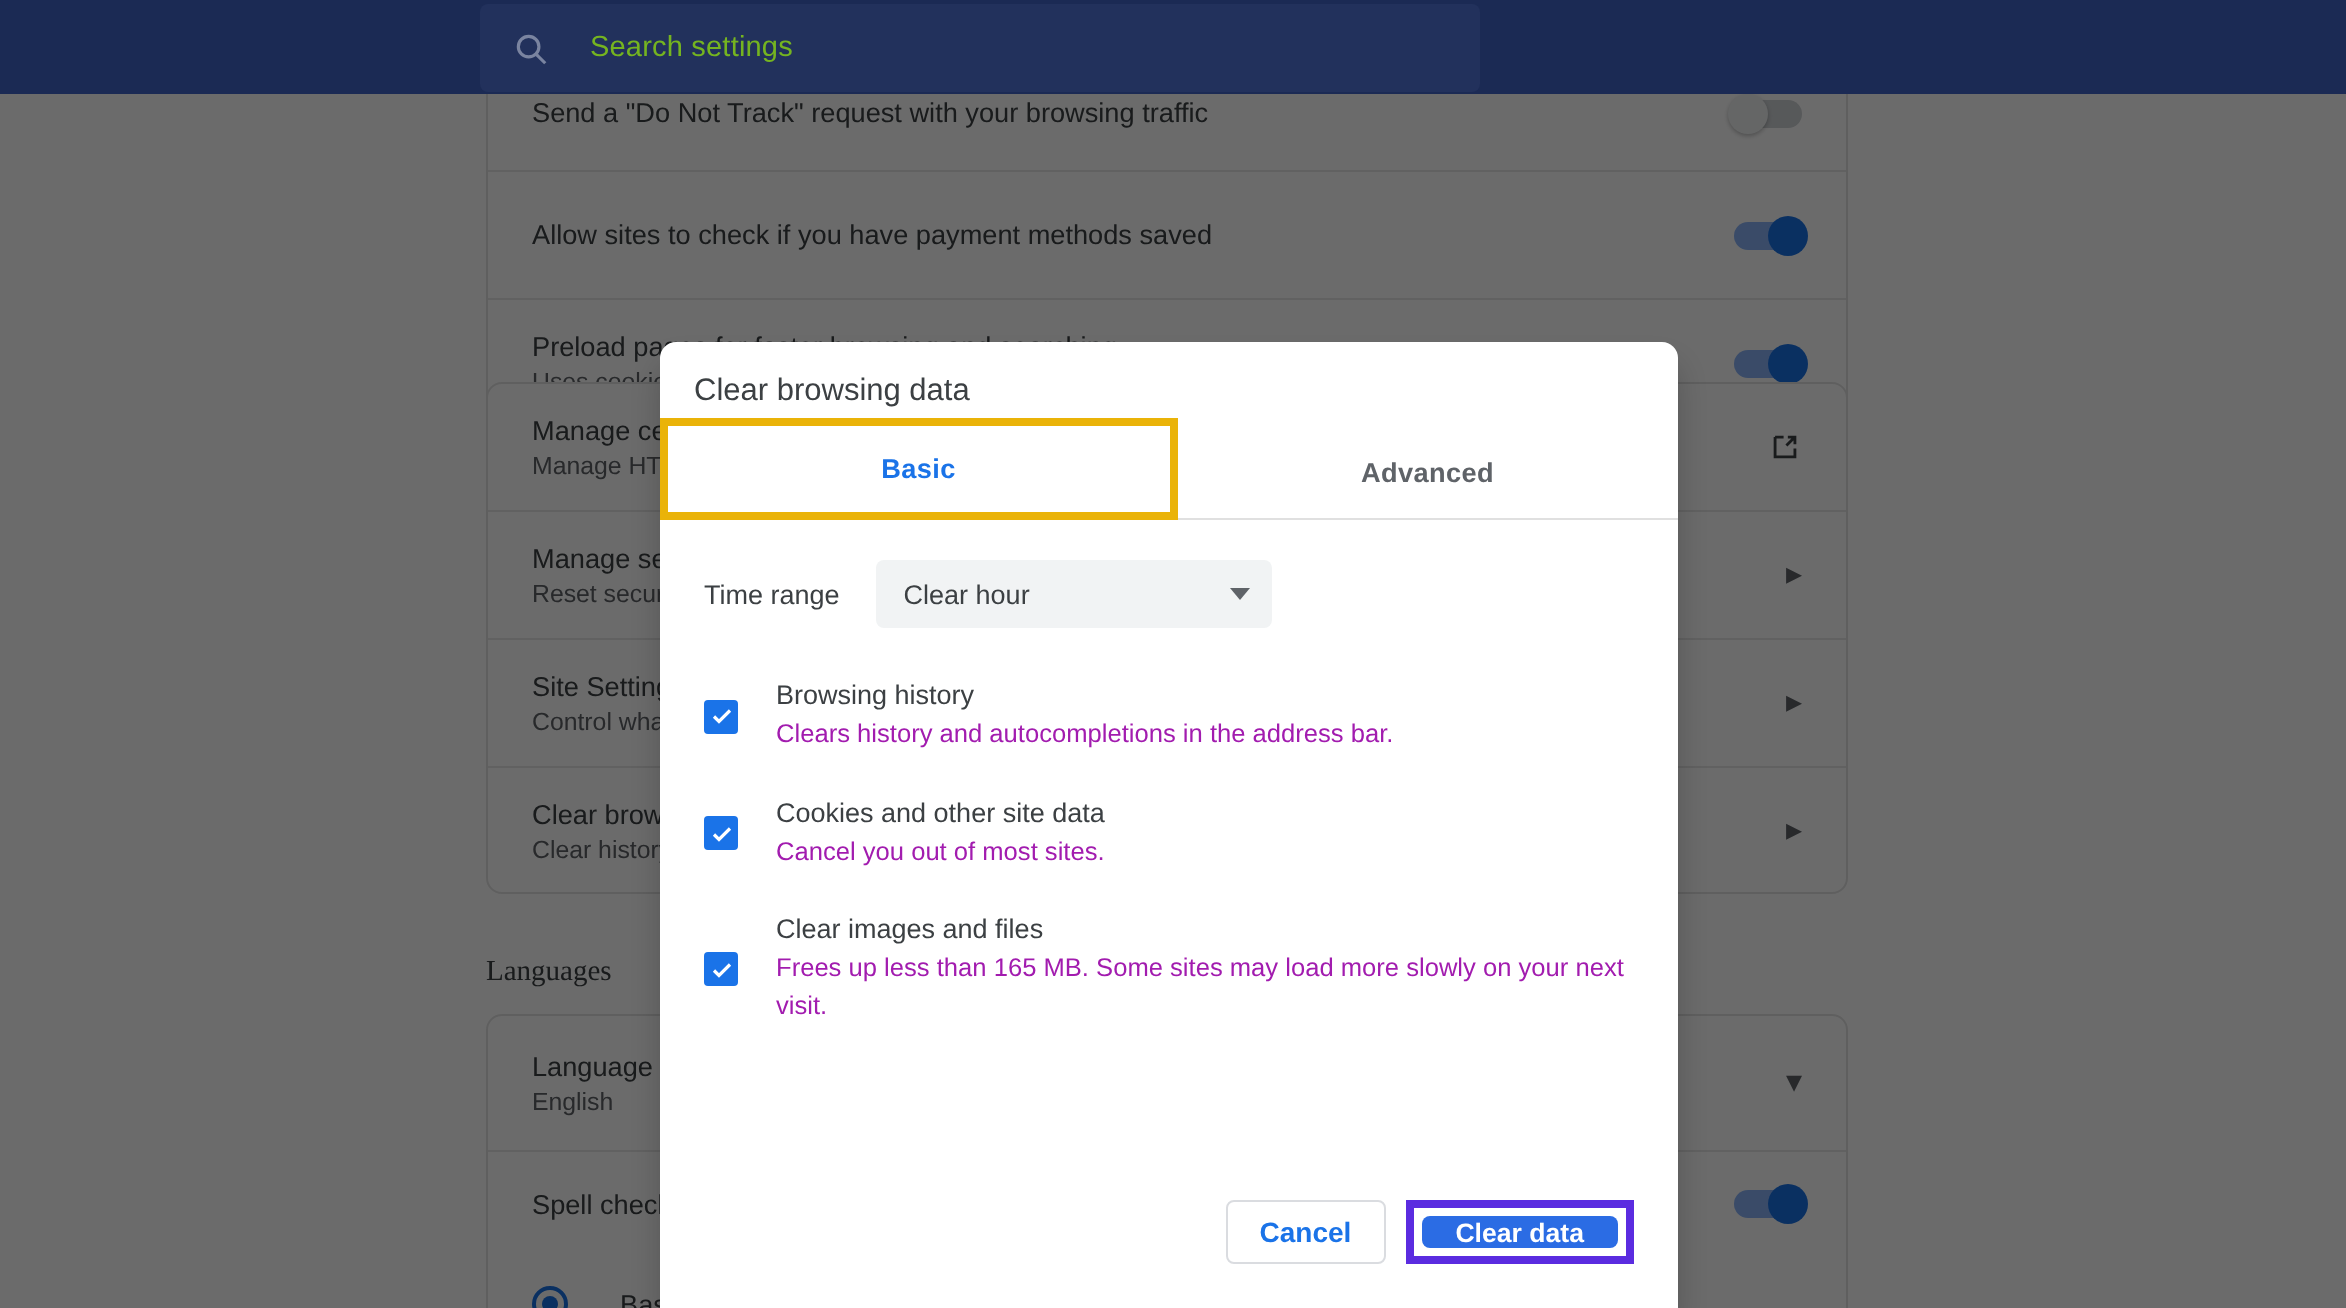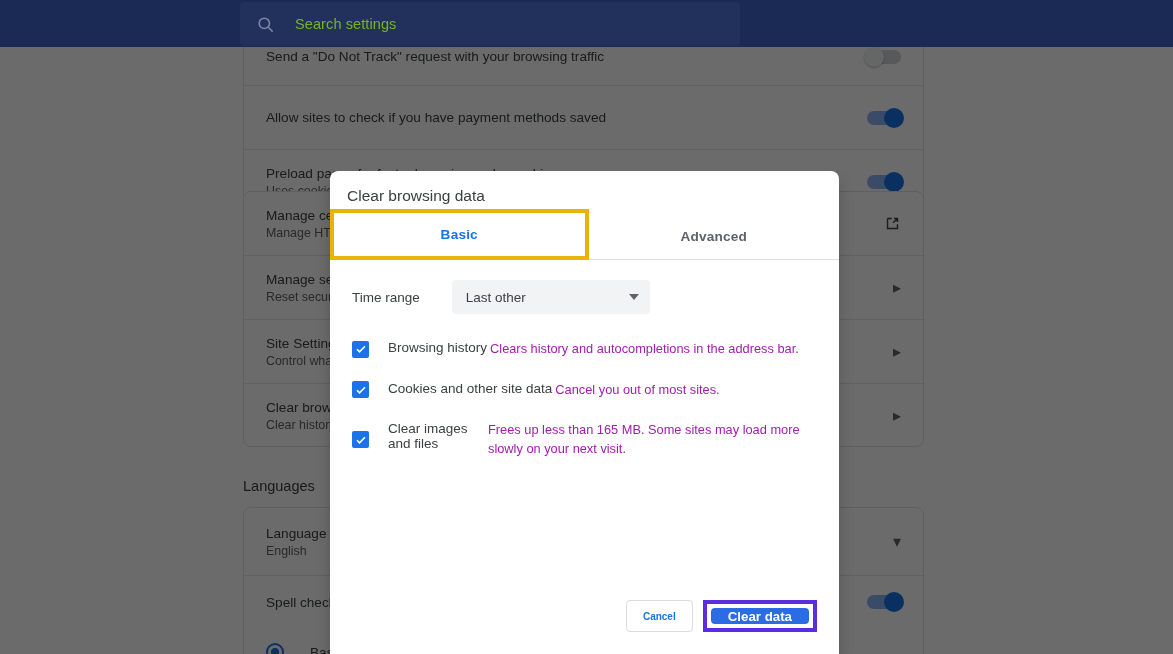--- a/index.html
+++ b/index.html
@@ -108,21 +108,21 @@
   }
   .tab.active { color: #1a73e8; }
   .tab.highlight {
     border: 4px solid #eab308; background: #fff;
     margin: -4px 0 -1px 0;
   }
 
   .dlg-body { padding: 20px 22px 0 22px; flex: 1; }
 
   .timerange {
-    display: flex; align-items: center; gap: 32px; margin-bottom: 26px;
+    display: flex; align-items: center; gap: 18px; margin-bottom: 26px;
   }
   .tr-label { font-size: 13.5px; color: #3c4043; }
   .tr-select {
     width: 198px; height: 34px; background: #f1f3f4; border-radius: 4px;
     display: flex; align-items: center; justify-content: space-between;
     padding: 0 11px 0 14px; font-size: 13.5px; color: #3c4043;
     cursor: pointer;
   }
   .caret {
     width: 0; height: 0; border-left: 5px solid transparent;
@@ -130,31 +130,31 @@
   }
 
   .check-item {
     display: flex; align-items: center; gap: 19px; margin-bottom: 22px;
   }
   .cbox {
     width: 17px; height: 17px; border-radius: 2px; background: #1a73e8;
     flex: none; display: flex; align-items: center; justify-content: center;
   }
   .cbox svg { display: block; }
-  .ci-texts { display: flex; flex-direction: row; gap: 3px; max-width: 430px; }
+  .ci-texts { display: flex; flex-direction: column; gap: 3px; max-width: 430px; }
   .ci-title { font-size: 13.5px; color: #3c4043; }
   .ci-sub { font-size: 12.8px; color: #a21caf; line-height: 1.45; }
 
   .dlg-footer {
     display: flex; justify-content: flex-end; align-items: center;
     gap: 0; padding: 0 22px 22px 22px;
   }
   .btn-cancel {
     height: 32px; padding: 0 16px; display: flex; align-items: center;
-    font-size: 10px; font-weight: bold; color: #1a73e8; background: #fff;
+    font-size: 14px; font-weight: bold; color: #1a73e8; background: #fff;
     border: 1px solid #dadce0; border-radius: 4px; cursor: pointer;
   }
   .cleardata-wrap {
     border: 4px solid #5b2ce0; padding: 4px; margin-left: 10px;
     background: #fff;
   }
   .btn-clear {
     height: 16px; padding: 0 17px; display: flex; align-items: center;
     font-size: 13.3px; font-weight: bold; color: #ffffff;
     background: #2b6ce4; border: none; border-radius: 4px; cursor: pointer;
@@ -225,21 +225,21 @@
         </div>
         <div class="row">
           <div class="row-texts">
             <span class="row-title">Clear browsing data</span>
             <span class="row-sub">Clear history, cookies, cache, and more</span>
           </div>
           <span class="chev">▸</span>
         </div>
       </div>
 
-      <div class="section-head" style="top:431px;">Languages</div>
+      <div class="section-head" style="top:431px;font-family:Liberation Serif, serif;">Languages</div>
 
       <div class="card" style="top:460px;height:190px;">
         <div class="row" style="min-height:68px;">
           <div class="row-texts">
             <span class="row-title">Language</span>
             <span class="row-sub">English</span>
           </div>
           <span class="chev">▾</span>
         </div>
         <div class="row" style="min-height:52px;border-bottom:none;">
@@ -279,21 +279,21 @@
     <div class="tabs">
       <div class="tab active highlight">Basic</div>
       <div class="tab">Advanced</div>
     </div>
 
     <div class="dlg-body">
 
       <div class="timerange">
         <span class="tr-label">Time range</span>
         <div class="tr-select">
-          <span>Last other</span>
+          <span>Clear hour</span>
           <span class="caret"></span>
         </div>
       </div>
 
       <div class="check-item">
         <span class="cbox">
           <svg width="12" height="12" viewBox="0 0 24 24" fill="none" stroke="#fff" stroke-width="3.2">
               <path d="M4 12.5l5 5 11-11"></path>
             </svg>
         </span>

